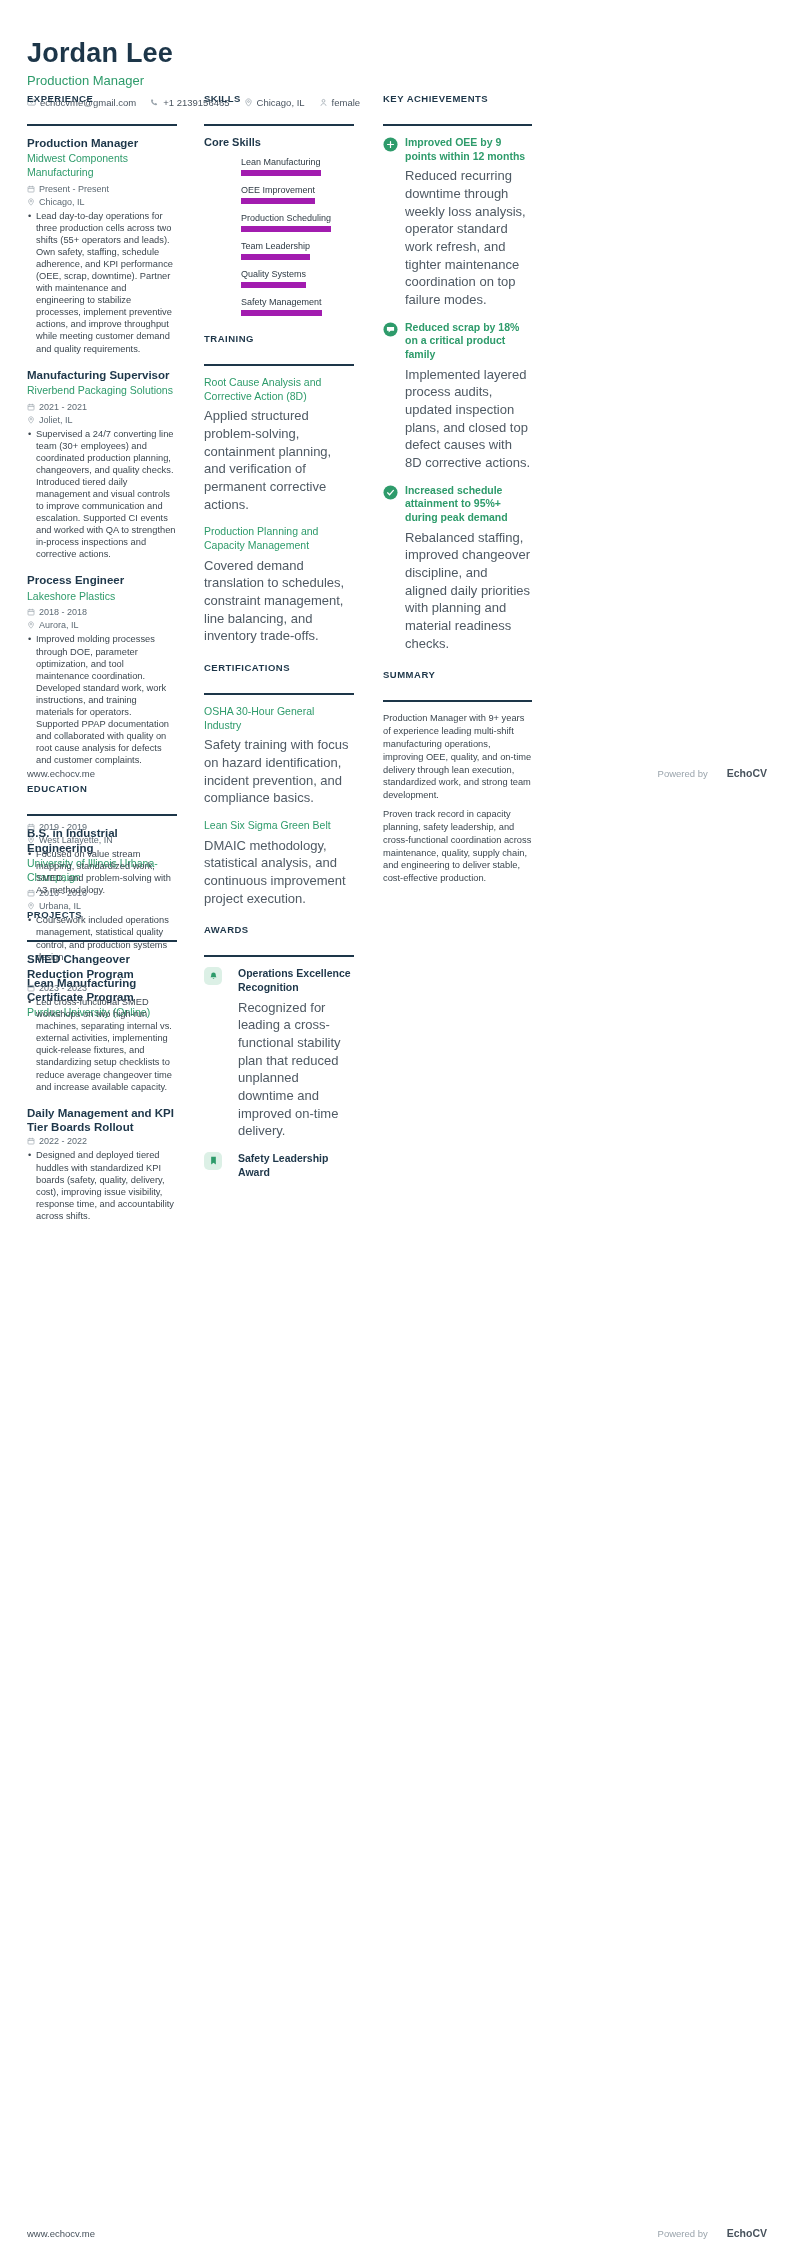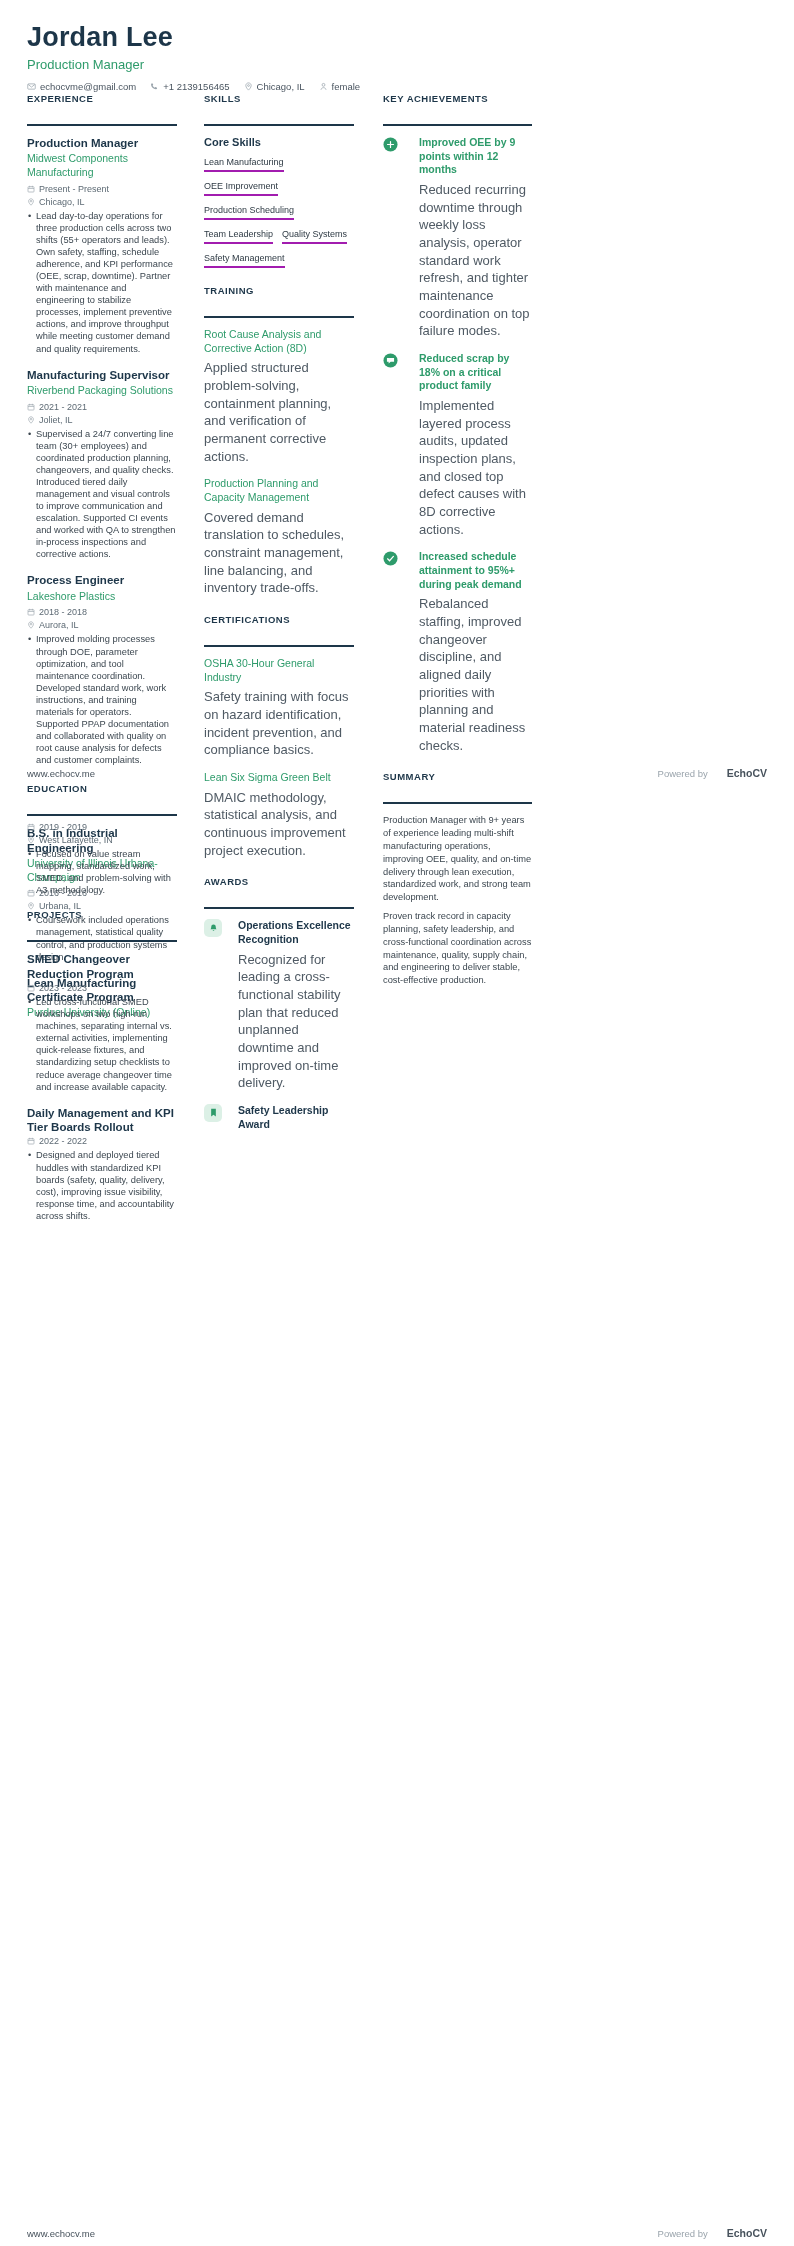--- a/index.html
+++ b/index.html
@@ -1,21 +1,21 @@
 <!DOCTYPE html>
 <html style="--accent: #2e9b6b; --accent-light: #dcf0e6; --heading: #1d3649;"><head>
 <meta charset="utf-8">
 <style>
   * { margin:0; padding:0; box-sizing:border-box; }
   html,body { background:#ffffff; }
   body { font-family:"Liberation Sans", sans-serif; color:#3c4750; }
   .canvas { position:relative; width:794px; height:2246px; background:#fff; margin:0 auto; overflow:hidden; }
 
   
-  .hdr { position:absolute; left:27px; top:22px; width:620px; }
+  .hdr { position:absolute; left:27px; top:38px; width:620px; }
   .name { font-size:27px; font-weight:700; color:var(--heading,#1d3649); letter-spacing:.2px; }
   .title { font-size:13px; font-weight:500; color:var(--accent,#2e9b6b); margin-top:4px; }
   .contact { display:flex; align-items:center; gap:14px; margin-top:9px; }
   .citem { display:flex; align-items:center; gap:4px; font-size:9.5px; color:#4a5560; }
   .cicon { width:9px; height:9px; flex:none; }
 
   
   .col { position:absolute; top:93px; }
   .col1 { left:27px;  width:150px; }
   .col2 { left:204px; width:150px; }
@@ -30,35 +30,35 @@
   .role { font-size:11.5px; font-weight:600; color:var(--heading,#1d3649); line-height:1.25; margin-bottom:2px; }
   .company { font-size:10.5px; font-weight:500; color:var(--accent,#2e9b6b); line-height:1.3; margin-bottom:4px; }
   .meta { display:flex; align-items:center; gap:4px; font-size:9px; color:#5d6a74; margin-bottom:3px; }
   .micon { width:8px; height:8px; flex:none; }
   .bullet { position:relative; padding-left:9px; font-size:9.3px; line-height:1.3; color:#3c4750; margin-top:3px; }
   .bullet::before { content:"•"; position:absolute; left:1px; top:0; }
 
   
   .skill-group { font-size:11px; font-weight:600; color:var(--heading,#1d3649); margin-bottom:9px; }
   .skills-wrap { display:flex; flex-wrap:wrap; column-gap:9px; row-gap:9px; }
-  .skill { font-size:9px; color:#2e3a44; padding-bottom:3px; border-bottom:2px solid #a21caf; white-space:nowrap; }
+  .skill { font-size:9px; color:#2e3a44; padding-bottom:3px; border-bottom:6px solid #a21caf; white-space:nowrap;margin-left:37px; }
 
   
   .titem { margin-bottom:12px; }
   .ttitle { font-size:10.5px; font-weight:500; color:var(--accent,#2e9b6b); line-height:1.3; margin-bottom:4px; }
   .tdesc { font-size:13px; color:#4f5a64; line-height:1.36; }
 
   
   .award { display:flex; gap:16px; margin-bottom:12px; }
   .award-badge { flex:none; width:18px; height:18px; border-radius:5px; background:var(--accent-light,#dcf0e6);
                  display:flex; align-items:center; justify-content:center; }
   .award-title { font-size:10.5px; font-weight:600; color:var(--heading,#1d3649); line-height:1.3; margin-bottom:4px; }
 
   
-  .ach { display:flex; gap:21px; margin-bottom:12px; }
+  .ach { display:flex; gap:7px; margin-bottom:12px; }
   .ach-svg { flex:none; width:15px; height:15px; margin-top:1px; }
   .ach-title { font-size:10.5px; font-weight:600; color:var(--accent,#2e9b6b); line-height:1.3; margin-bottom:4px; }
 
   
   .sum-p { font-size:9.3px; color:#3c4750; line-height:1.38; }
   .sum-p + .sum-p { margin-top:6px; }
 
   
   .footer { position:absolute; left:27px; right:27px; display:flex; justify-content:space-between; align-items:center; }
   .f1 { top:767px; } .f2 { top:2227px; }

